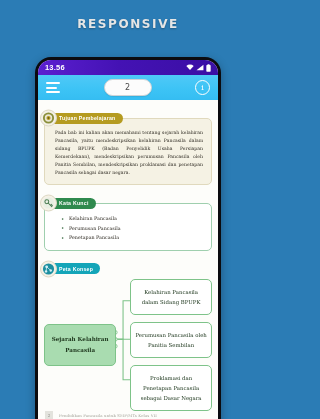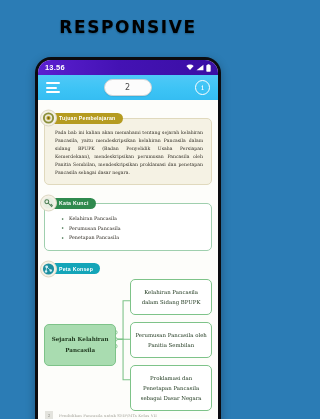--- a/index.html
+++ b/index.html
@@ -15,22 +15,22 @@
     position: relative;
   }
 
   
   .promo-title {
     position: absolute;
     top: 17px;
     left: 0;
     width: 100%;
     text-align: center;
-    color: #000000;
-    font-size: 17px;
+    color: #e5e5e5;
+    font-size: 12px;
     font-weight: bold;
     letter-spacing: 1.6px;
     font-family: "DejaVu Sans", sans-serif;
     text-shadow: 0 1px 2px rgba(0,0,0,0.28);
   }
 
   
   .phone-frame {
     position: absolute;
     left: 35px;

